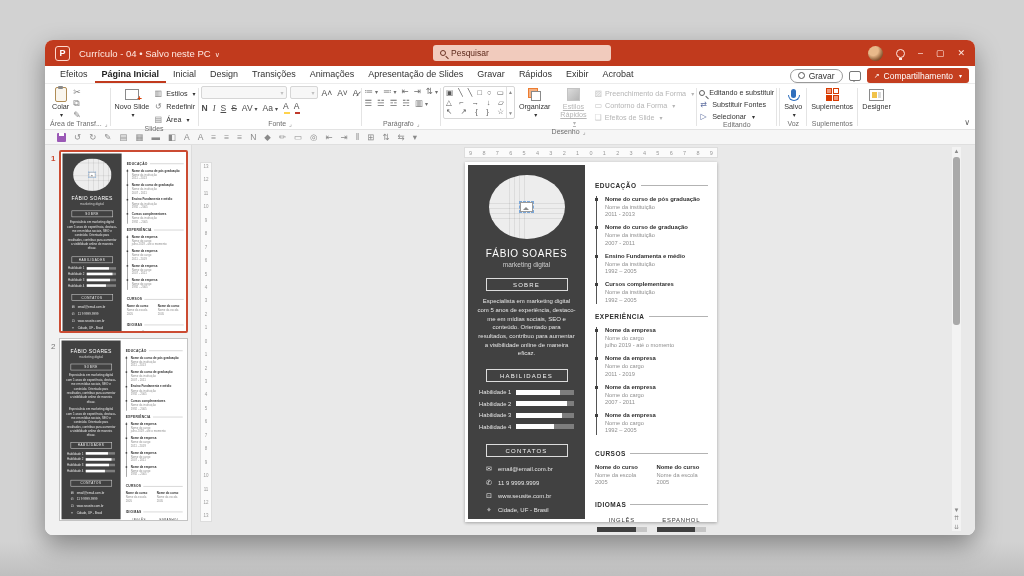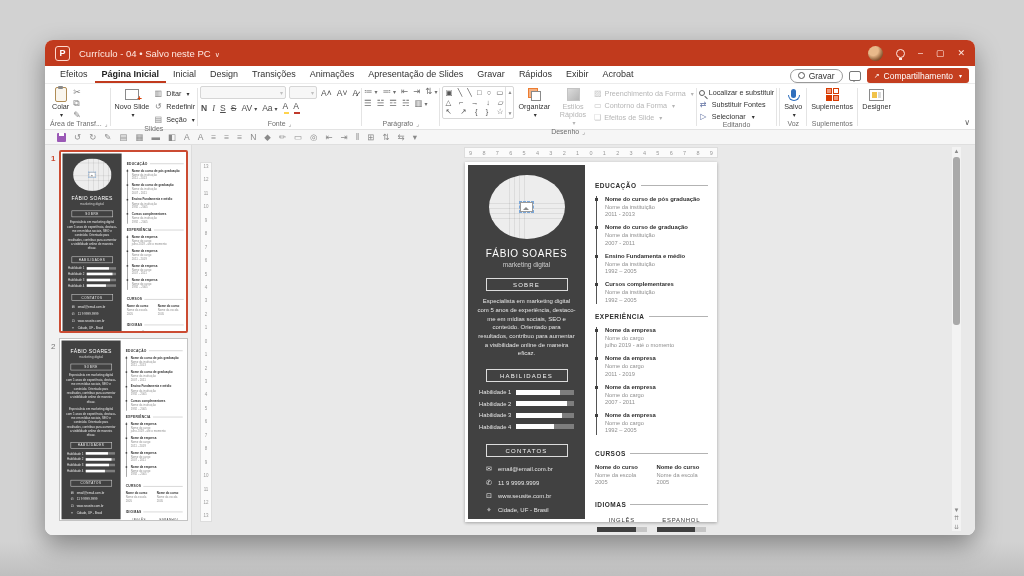--- a/index.html
+++ b/index.html
@@ -42,21 +42,21 @@
   .grp-main { flex:1; display:flex; align-items:flex-start; gap:2px; padding-top:1px; }
   .grp-label { font-size:7px; color:#6d6d6d; text-align:center; padding:0 0 2px; display:flex; align-items:center; justify-content:center; gap:3px; white-space:nowrap; }
   .launch { font-size:6px; color:#909090; }
   .vsep { width:1px; background:#e4e4e4; margin:3px 1px; }
   .bigbtn { display:flex; flex-direction:column; align-items:center; gap:1px; font-size:7.2px; color:#333; text-align:center; line-height:1.12; padding:1px 2px; white-space:nowrap; }
   .bigbtn.wide { white-space:normal; width:54px; }
   .bigbtn .ic { height:15px; display:flex; align-items:center; justify-content:center; }
   .smcol { display:flex; flex-direction:column; gap:1px; padding-top:1px; }
   .smbtn { display:flex; align-items:center; gap:3px; font-size:7.2px; color:#333; height:12px; white-space:nowrap; }
   .smbtn .gly { font-size:8px; color:#7d7d7d; width:10px; text-align:center; }
-  .disabled { color:#b5b5b5 !important; }
+  .disabled { color:#b5b5b5 !important;text-decoration:underline; }
 
   .icon-clipboard { width:12px; height:15px; border:1.2px solid #b08d57; border-radius:2px; background:#faf6ee; position:relative; }
   .icon-clipboard::before { content:""; position:absolute; top:-2px; left:2.5px; width:5px; height:3px; background:#8a8a8a; border-radius:1px; }
   .mini-ic { font-size:9px; color:#7d7d7d; }
   .icon-slide-new { width:14px; height:11px; border:1px solid #8a8a8a; background:#fff; position:relative; }
   .icon-slide-new::after { content:"+"; position:absolute; right:-4px; bottom:-5px; font-size:8px; color:#d83b01; font-weight:bold; }
 
   .font-rows { display:flex; flex-direction:column; gap:2px; }
   .font-row { display:flex; align-items:center; gap:3px; }
   .combo { width:86px; height:13px; border:1px solid #d6d6d6; background:#f7f7f7; border-radius:2px; position:relative; }
@@ -180,20 +180,24 @@
   .variant2 .skills-h { margin-top:8px; }
 </style>
 </head>
 <body>
 
 <div class="window">
 
   <div class="titlebar">
     <div class="pp-logo">P</div>
     <div class="doc-title"><span>Currículo - 04 • Salvo neste PC</span><span class="caret">∨</span></div>
+    <div class="search-pill">
+      <span class="mag"></span>
+      <span>Pesquisar</span>
+    </div>
     <div class="tb-right">
       <div class="avatar"></div>
       <div class="bulb"></div>
       <span class="winbtn">–</span>
       <span class="winbtn">▢</span>
       <span class="winbtn">✕</span>
     </div>
   </div>
 
   <div class="menurow">
@@ -247,29 +251,29 @@
       <div class="grp-main">
         <div class="bigbtn dd">
           <span class="ic">
               <span class="icon-slide-new"></span>
             </span>
           <span>Novo Slide</span>
         </div>
         <div class="smcol">
           <span class="smbtn dd">
               <span class="gly">▥</span>
-              <span>Ditar</span>
+              <span>Estilos</span>
             </span>
           <span class="smbtn">
               <span class="gly">↺</span>
               <span>Redefinir</span>
             </span>
           <span class="smbtn dd">
               <span class="gly">▤</span>
-              <span>Seção</span>
+              <span>Área</span>
             </span>
         </div>
       </div>
       <div class="grp-label">
           <span>Slides</span>
         </div>
     </div>
     <div class="vsep"></div>
 
     <div class="grp">
@@ -391,21 +395,21 @@
           <span class="launch">⌟</span>
         </div>
     </div>
     <div class="vsep"></div>
 
     <div class="grp">
       <div class="grp-main">
         <div class="edit-col">
           <span class="ebtn">
               <span class="icon-search"></span>
-              <span>Localizar e substituir</span>
+              <span>Editando e substituir</span>
             </span>
           <span class="ebtn">
               <span class="egly">⇄</span>
               <span>Substituir Fontes</span>
             </span>
           <span class="ebtn dd">
               <span class="egly">▷</span>
               <span>Selecionar</span>
             </span>
         </div>

